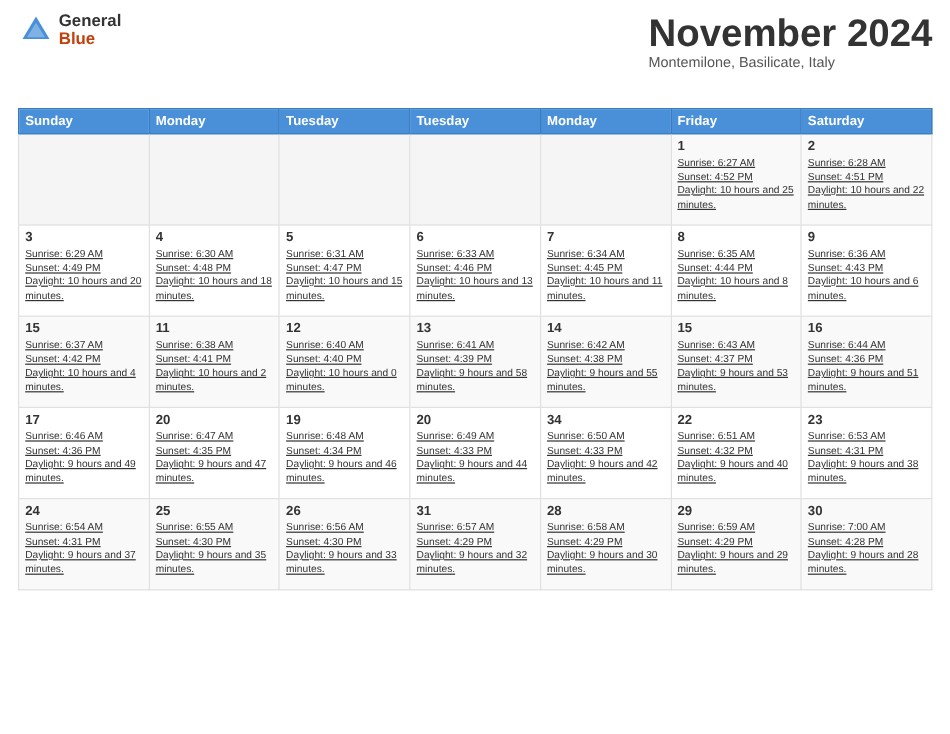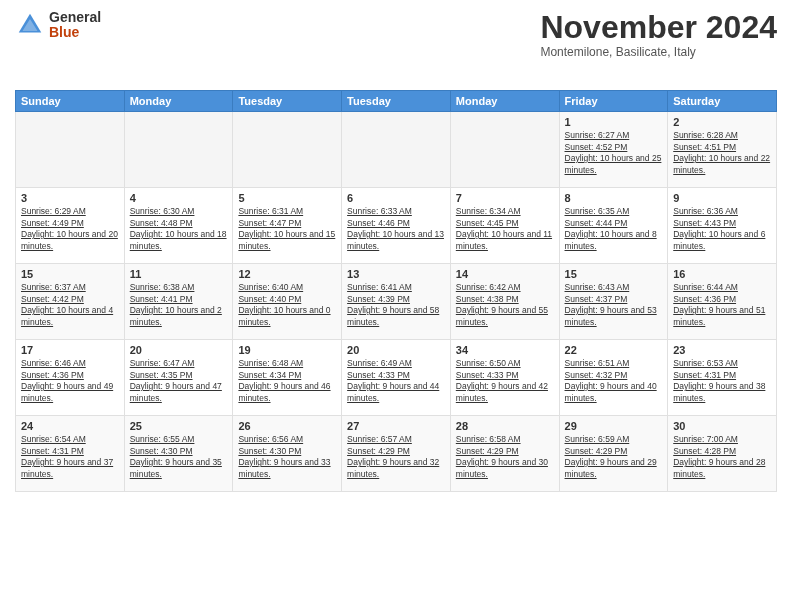--- a/index.html
+++ b/index.html
@@ -251,21 +251,21 @@
           </td>
           <td>
             <span class="day-number">25</span>
             <div class="day-info">Sunrise: 6:55 AM<br>Sunset: 4:30 PM<br>Daylight: 9 hours and 35 minutes.</div>
           </td>
           <td>
             <span class="day-number">26</span>
             <div class="day-info">Sunrise: 6:56 AM<br>Sunset: 4:30 PM<br>Daylight: 9 hours and 33 minutes.</div>
           </td>
           <td>
-            <span class="day-number">27</span>
+            <span class="day-number">31</span>
             <div class="day-info">Sunrise: 6:57 AM<br>Sunset: 4:29 PM<br>Daylight: 9 hours and 32 minutes.</div>
           </td>
           <td>
             <span class="day-number">28</span>
             <div class="day-info">Sunrise: 6:58 AM<br>Sunset: 4:29 PM<br>Daylight: 9 hours and 30 minutes.</div>
           </td>
           <td>
             <span class="day-number">29</span>
             <div class="day-info">Sunrise: 6:59 AM<br>Sunset: 4:29 PM<br>Daylight: 9 hours and 29 minutes.</div>
           </td>

